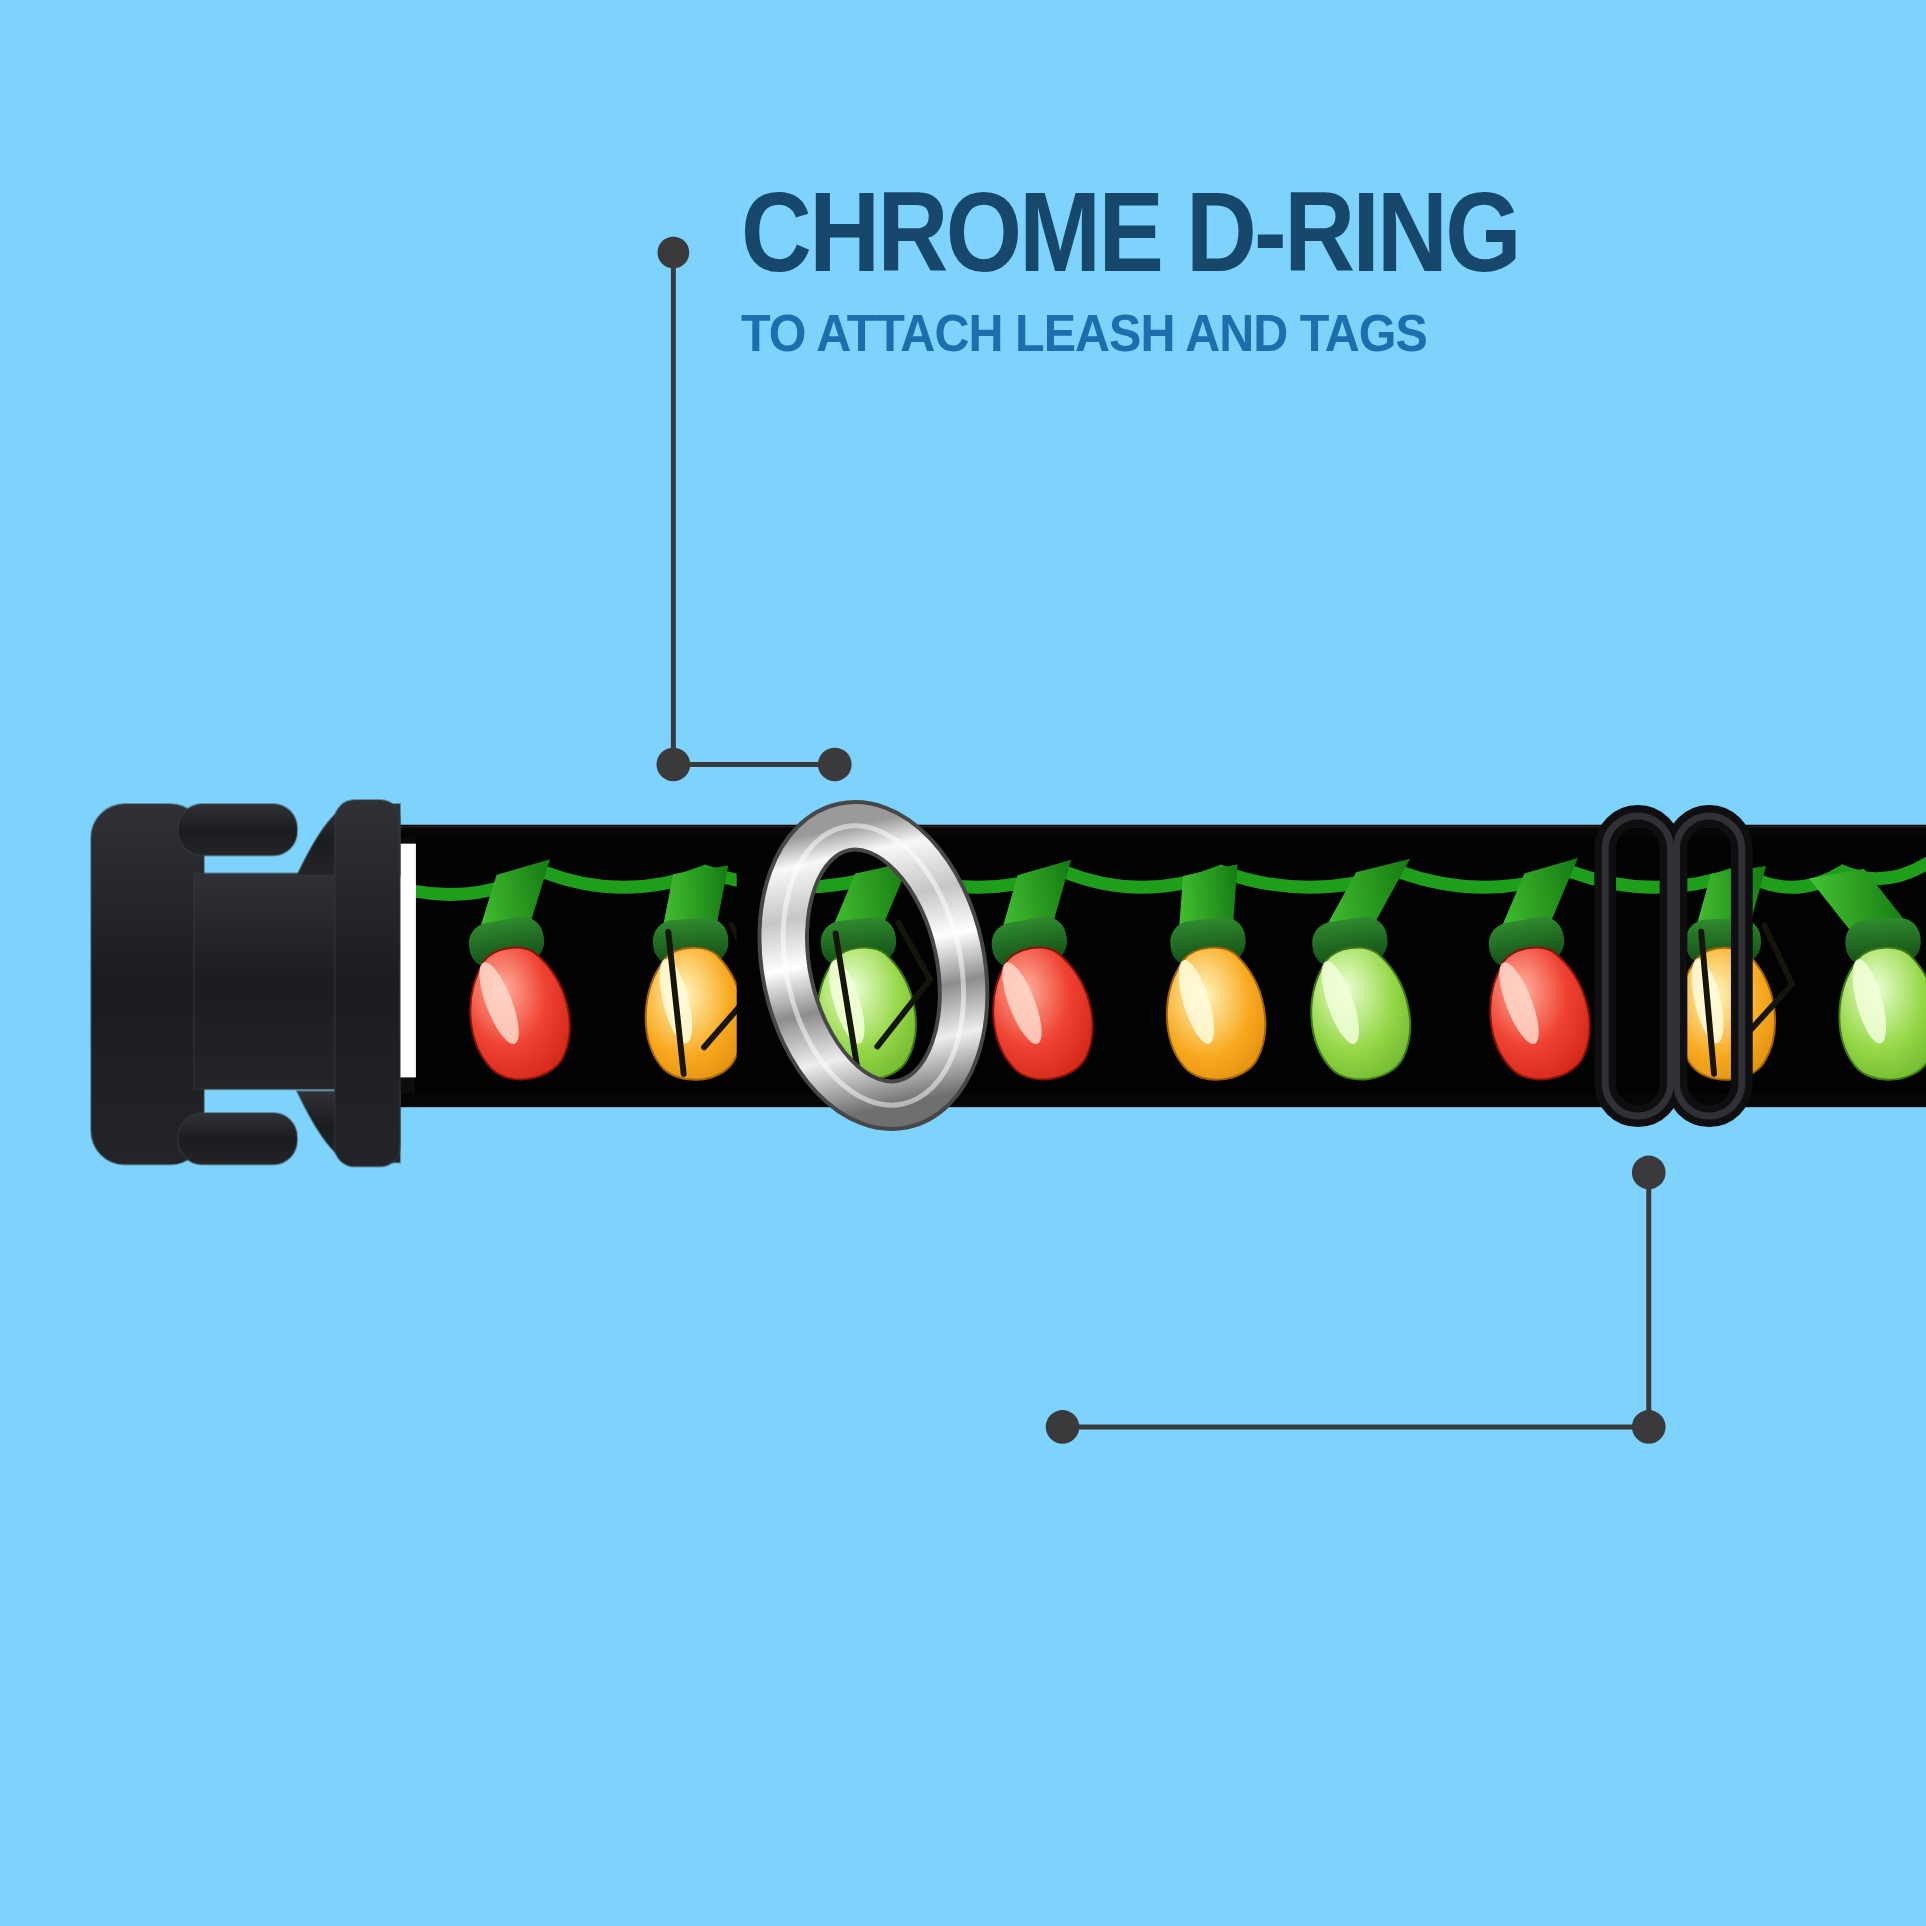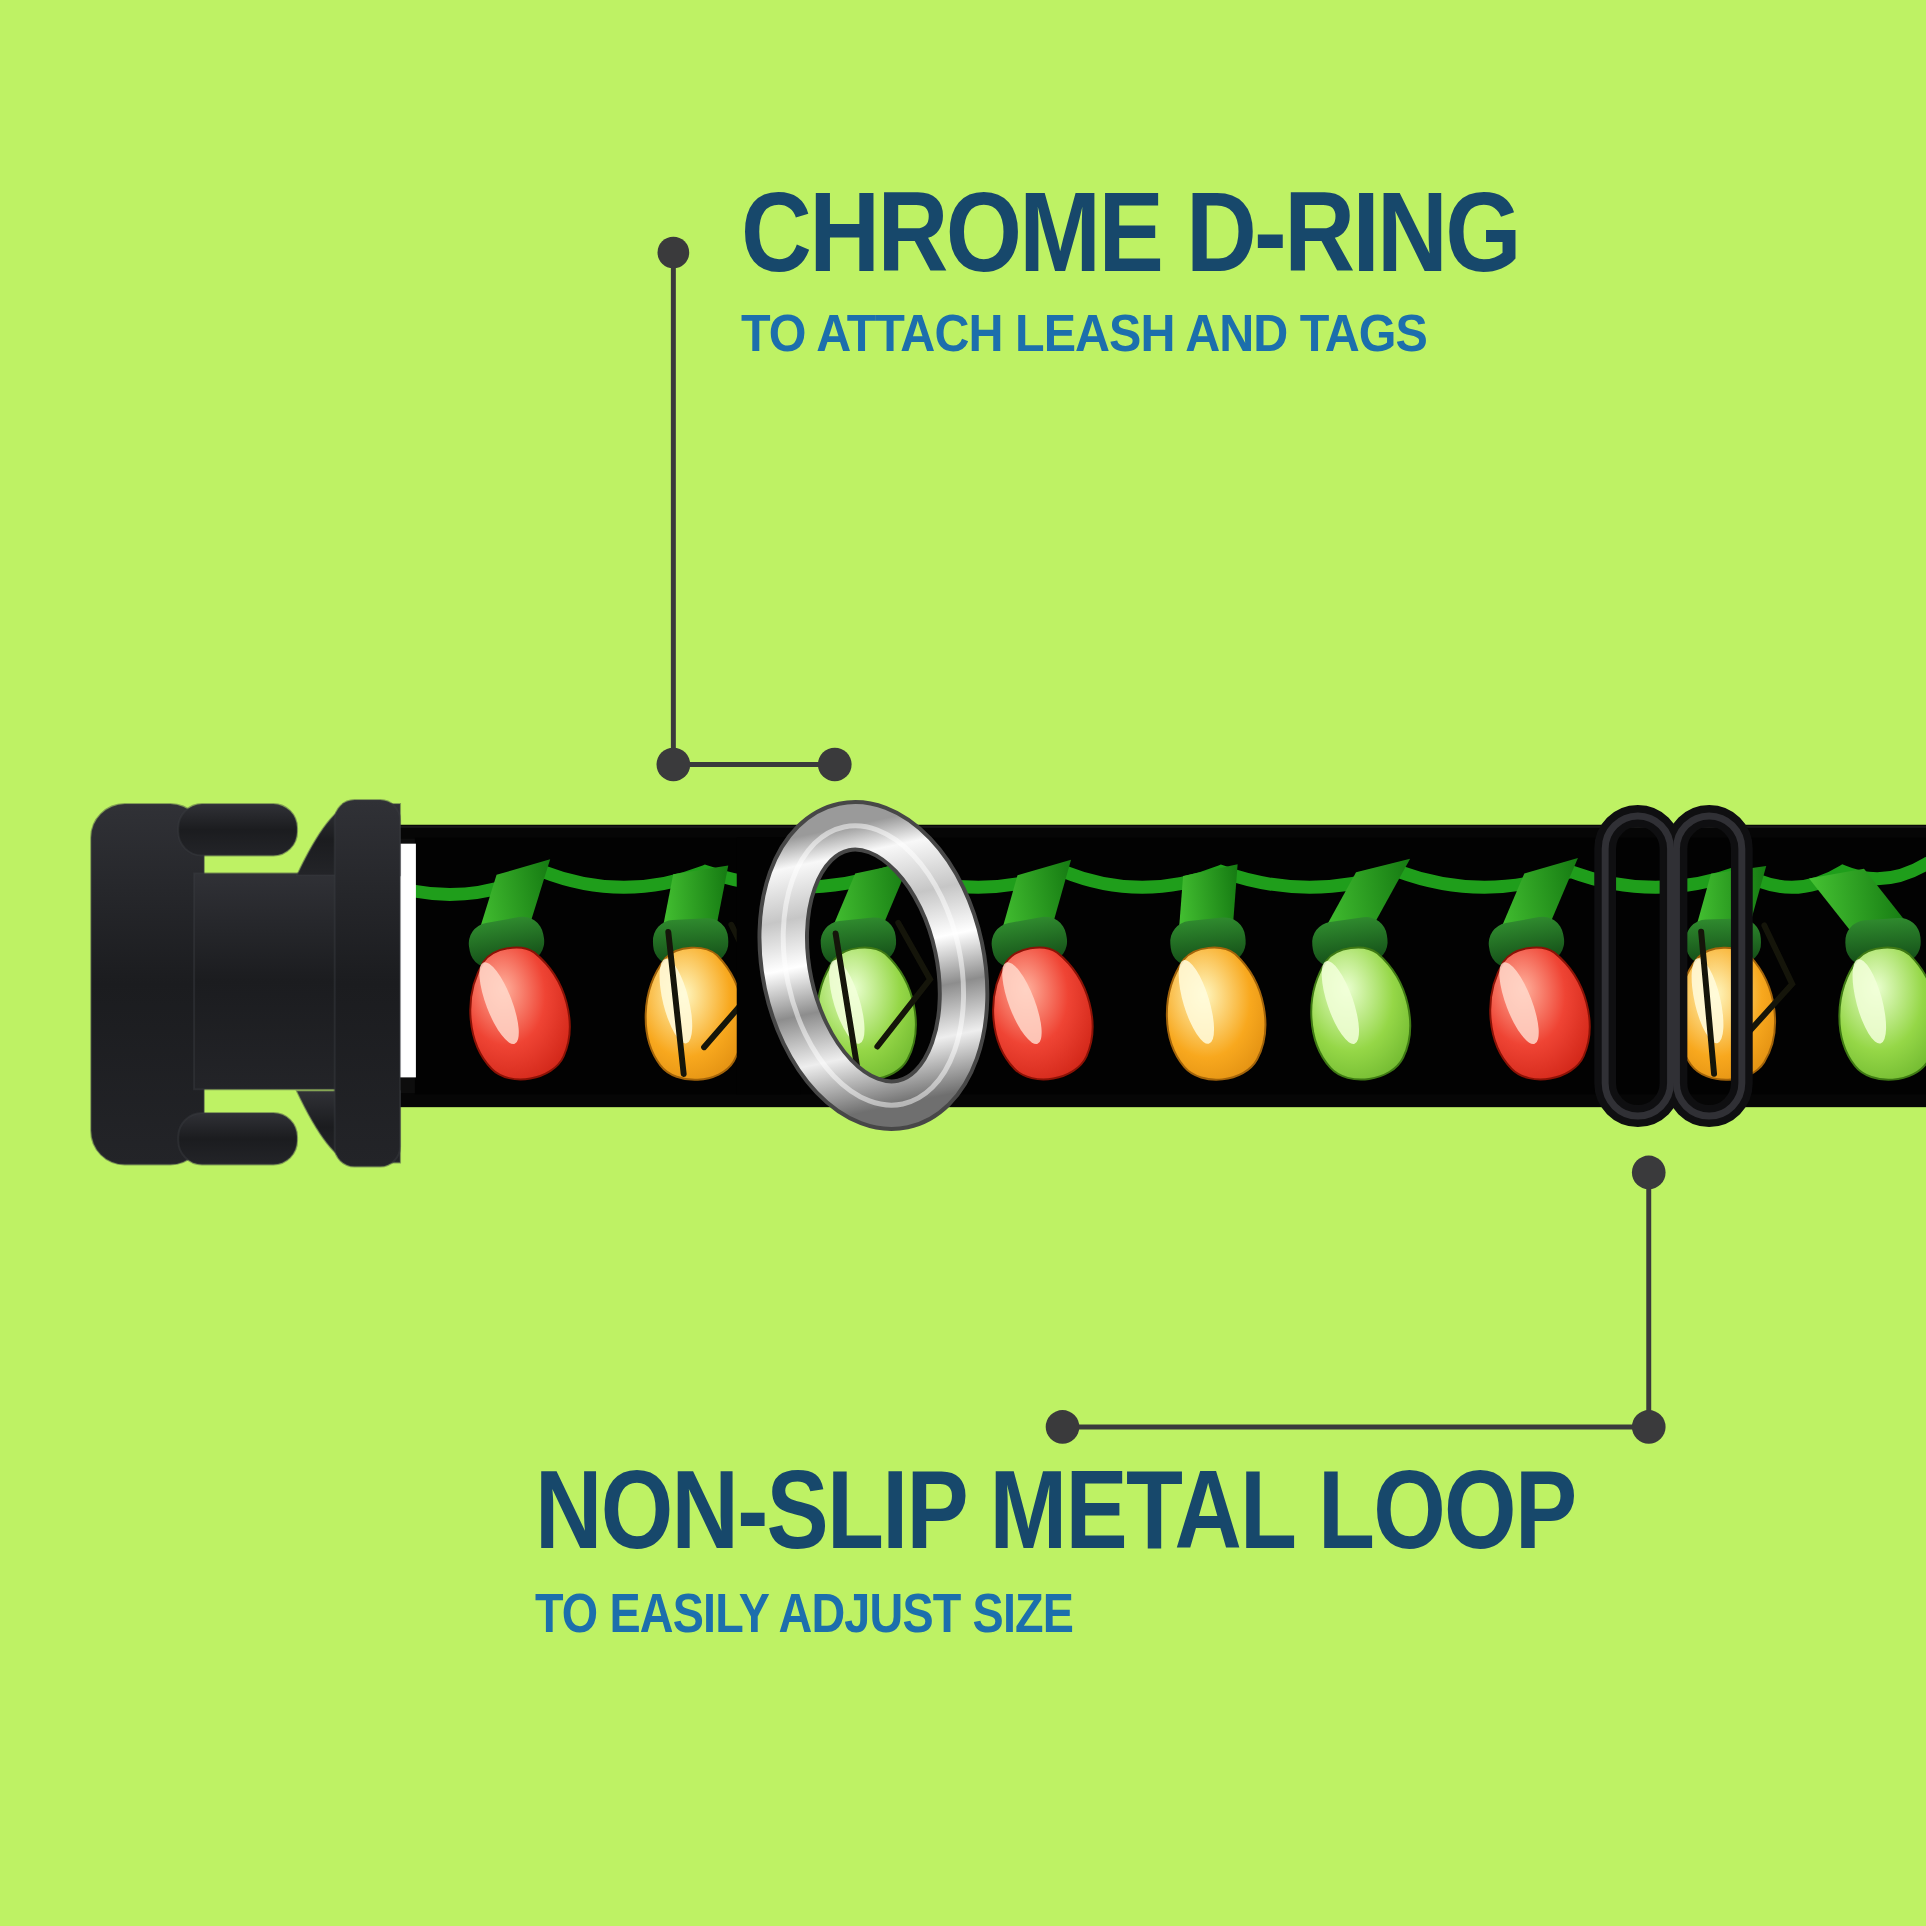--- a/index.html
+++ b/index.html
@@ -1,17 +1,17 @@
 <!DOCTYPE html>
 <html><head>
 <meta charset="utf-8">
 <style>
   html,body{margin:0;padding:0;background:#ffffff;}
   .canvas{
-    position:relative;width:1927px;height:1927px;background:#bef264;
+    position:relative;width:1927px;height:1927px;background:#7dd3fc;
     overflow:hidden;font-family:"Liberation Sans",sans-serif;
   }
   #scene{position:absolute;left:0;top:0;width:1927px;height:1927px;}
   .cl{stroke:#3A3A3C;stroke-width:5;fill:none;}
   .cd{fill:#3A3A3C;stroke:none;}
   .co-text{position:absolute;}
   .co-title,.co-sub{
     font-weight:700;line-height:1;white-space:nowrap;
     transform-origin:left top;
   }
@@ -184,19 +184,15 @@
       <circle class="cd" cx="1665" cy="1441" r="17"></circle>
       <circle class="cd" cx="1073" cy="1441" r="17"></circle>
     </g>
   </svg>
 
   <div class="co-text co-top">
     <div class="co-title">CHROME D-RING</div>
     <div class="co-sub">TO ATTACH LEASH AND TAGS</div>
   </div>
 
-  <div class="co-text co-bottom">
-    <div class="co-title">NON-SLIP METAL LOOP</div>
-    <div class="co-sub">TO EASILY ADJUST SIZE</div>
-  </div>
 
 </div>
 
 
 </body></html>

